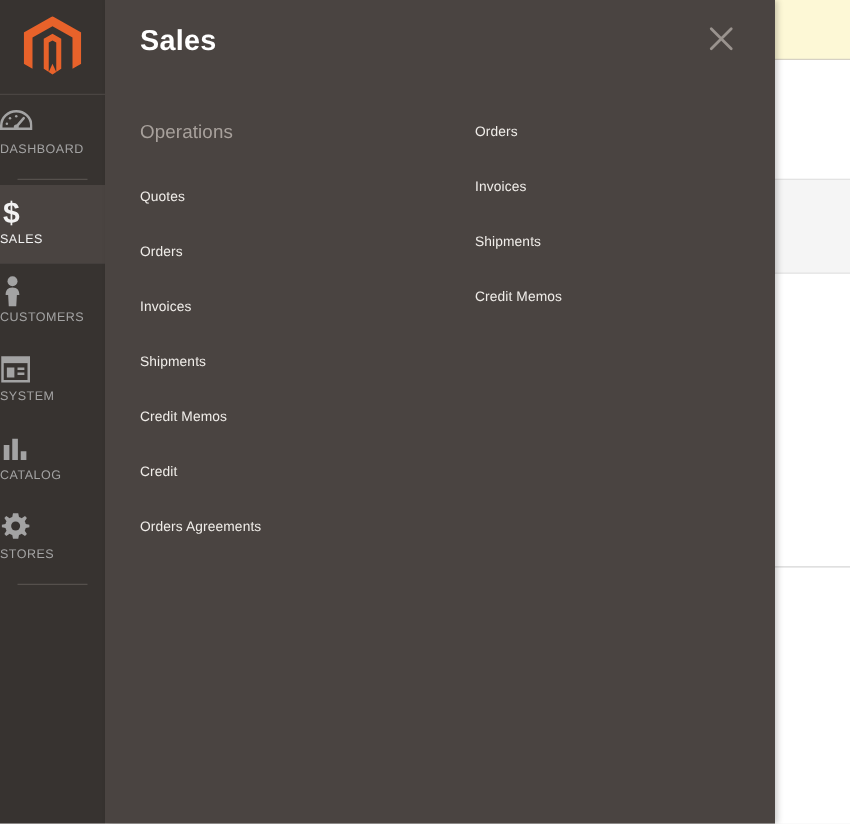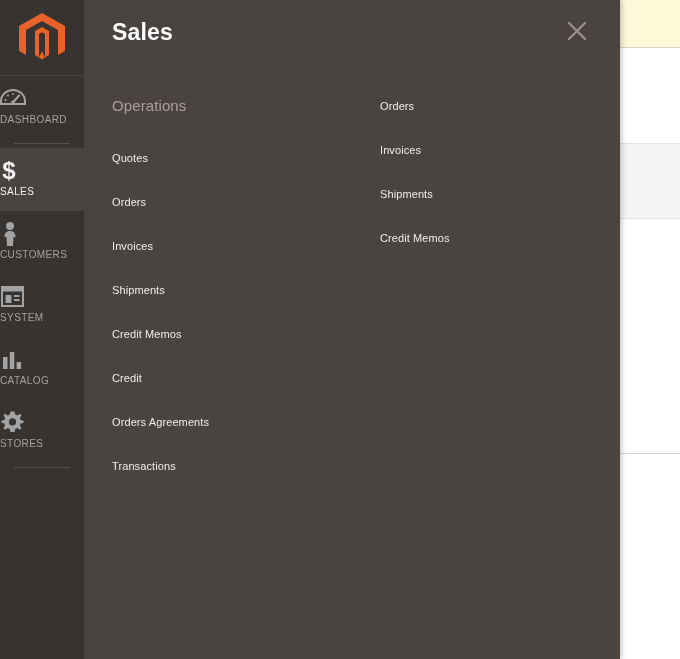--- a/index.html
+++ b/index.html
@@ -314,21 +314,20 @@
 
       <div class="menu-col">
         <div class="col-title">Operations</div>
         <a class="menu-link">Quotes</a>
         <a class="menu-link">Orders</a>
         <a class="menu-link">Invoices</a>
         <a class="menu-link">Shipments</a>
         <a class="menu-link">Credit Memos</a>
         <a class="menu-link">Credit</a>
         <a class="menu-link">Orders Agreements</a>
-        <a class="menu-link">Transactions</a>
       </div>
 
       <div class="menu-col">
         <a class="menu-link">Orders</a>
         <a class="menu-link">Invoices</a>
         <a class="menu-link">Shipments</a>
         <a class="menu-link">Credit Memos</a>
       </div>
 
     </div>

